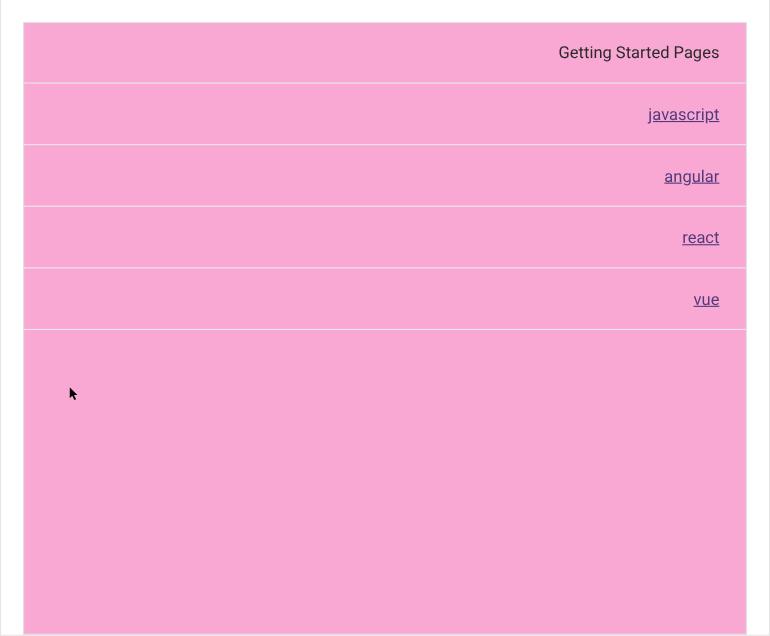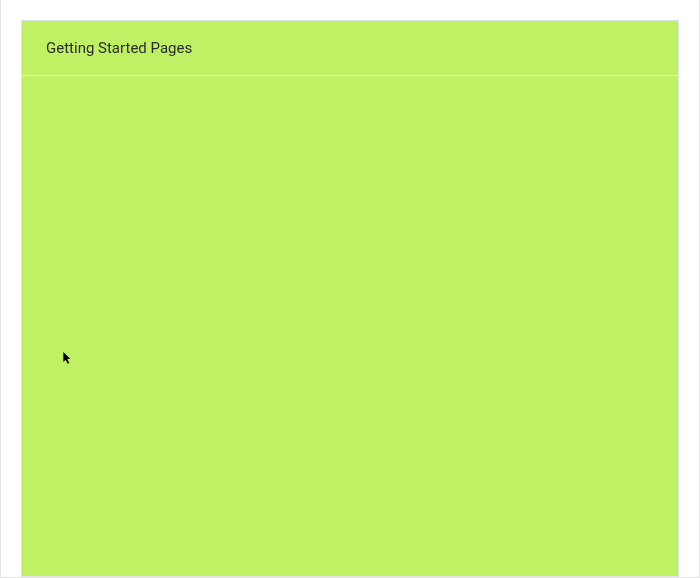--- a/index.html
+++ b/index.html
@@ -19,21 +19,22 @@
     .outer-frame {
       border-left: 1px solid #e5e5e5;
       border-right: 1px solid #e5e5e5;
       border-bottom: 1px solid #e5e5e5;
       height: 100%;
       padding: 20px 20px 0 20px;
     }
     .panel {
       border: 1px solid #e1e1e1;
       height: 100%;
-      background: #bef264;
+      background: #f9a8d4;
+      text-align: right;
     }
     .panel-header {
       padding: 18px 24px;
       border-bottom: 1px solid #e9e9e9;
       color: #2b2b2b;
       font-size: 15px;
       font-weight: 400;
     }
     .list {
       display: flex;
@@ -57,18 +58,32 @@
       height: 14px;
       pointer-events: none;
     }
   </style>
 </head>
 <body>
 
 <div class="outer-frame">
   <div class="panel">
     <div class="panel-header">Getting Started Pages</div>
+    <div class="list">
+      <div class="list-item">
+        <a href="#">javascript</a>
+      </div>
+      <div class="list-item">
+        <a href="#">angular</a>
+      </div>
+      <div class="list-item">
+        <a href="#">react</a>
+      </div>
+      <div class="list-item">
+        <a href="#">vue</a>
+      </div>
+    </div>
   </div>
 </div>
 
 <svg class="cursor" viewBox="0 0 12 18">
   <path d="M0 0 L0 13 L3 10 L5.5 15 L7.5 14 L5 9 L9 9 Z" fill="#000"></path>
 </svg>
 
 </body></html>

